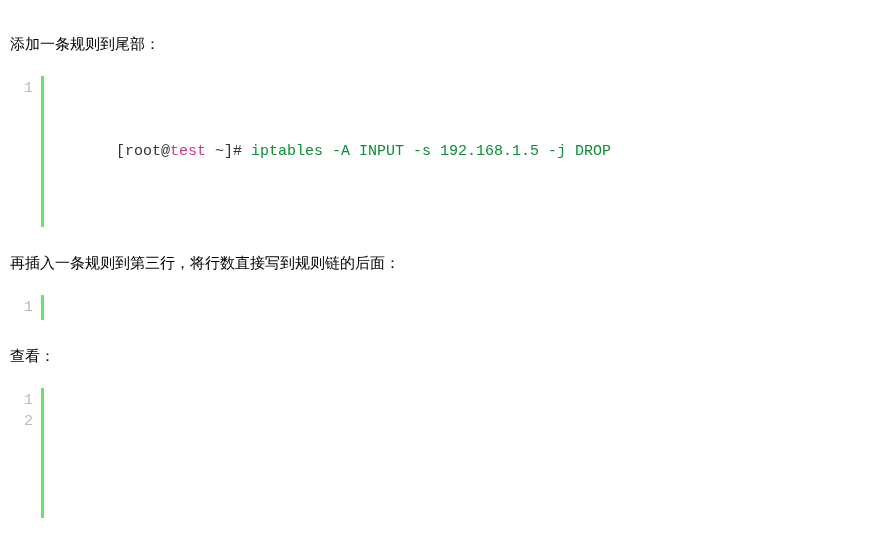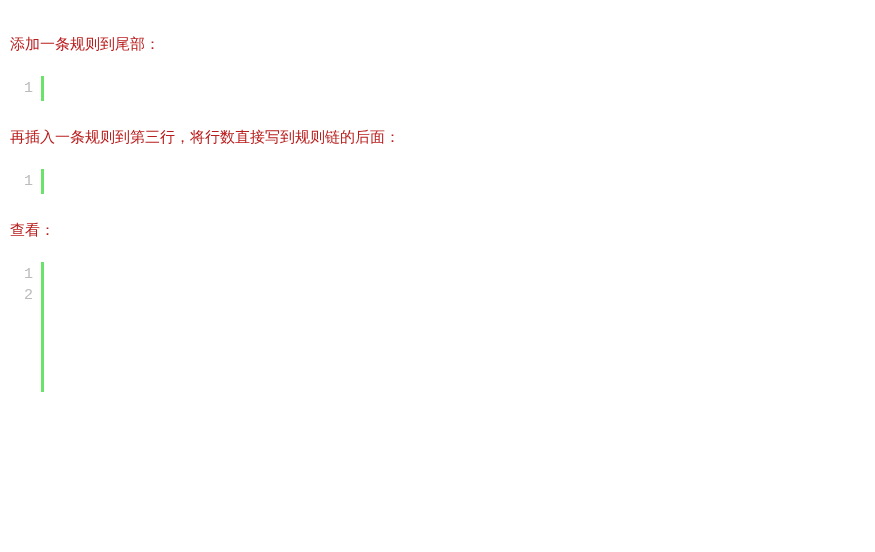--- a/index.html
+++ b/index.html
@@ -7,21 +7,21 @@
     font-family: -apple-system, "PingFang SC", "Microsoft YaHei", sans-serif;
     font-size: 15px;
     color: #333;
     background: #fff;
     padding: 18px 10px 10px 10px;
     width: 875px;
     position: relative;
   }
   .para {
     font-size: 15px;
-    color: #b91c1c;
+    color: #000000;
     margin: 14px 0 20px 0;
     line-height: 1.6;
   }
   .code-block {
     display: flex;
     margin: 6px 0 24px 0;
     font-family: Consolas, "Courier New", monospace;
     font-size: 15px;
     line-height: 1.4;
   }
@@ -46,20 +46,25 @@
 </style>
 </head>
 <body>
 
 <p class="para">添加一条规则到尾部：</p>
 
 <div class="code-block">
   <div class="gutter">
     <span class="ln">1</span>
   </div>
+  <div class="code">
+    <span class="line">
+      <span class="tk-dark">[root@</span><span class="tk-host">test</span><span class="tk-dark"> ~]# </span><span class="tk-cmd">iptables -A INPUT -s 192.168.1.5 -j DROP</span>
+    </span>
+  </div>
 </div>
 
 <p class="para">再插入一条规则到第三行，将行数直接写到规则链的后面：</p>
 
 <div class="code-block">
   <div class="gutter">
     <span class="ln">1</span>
   </div>
 </div>
 

